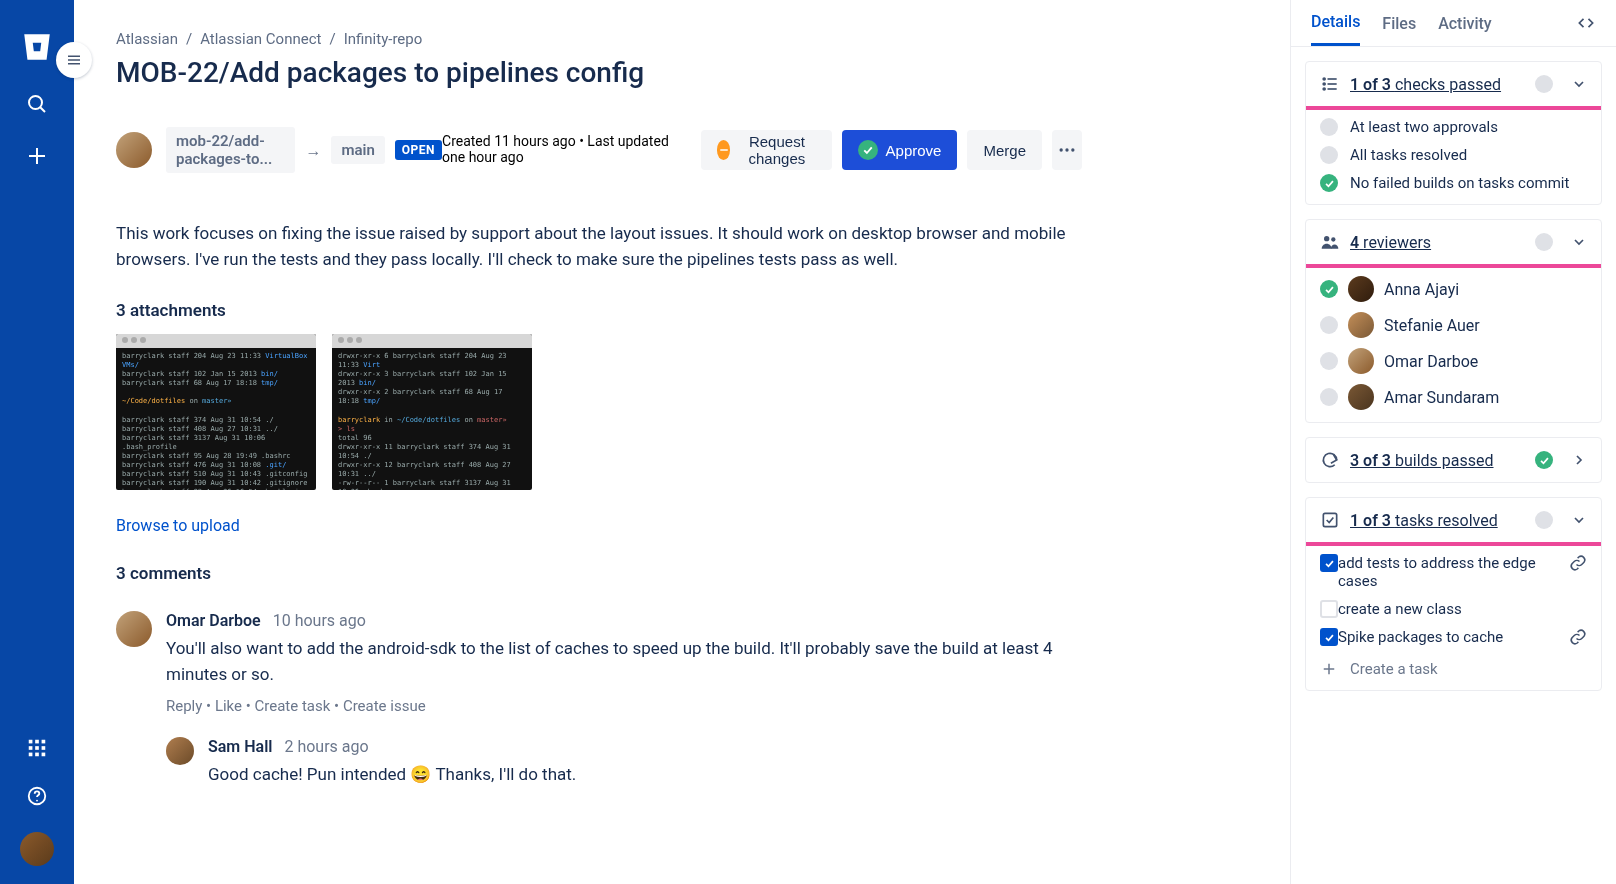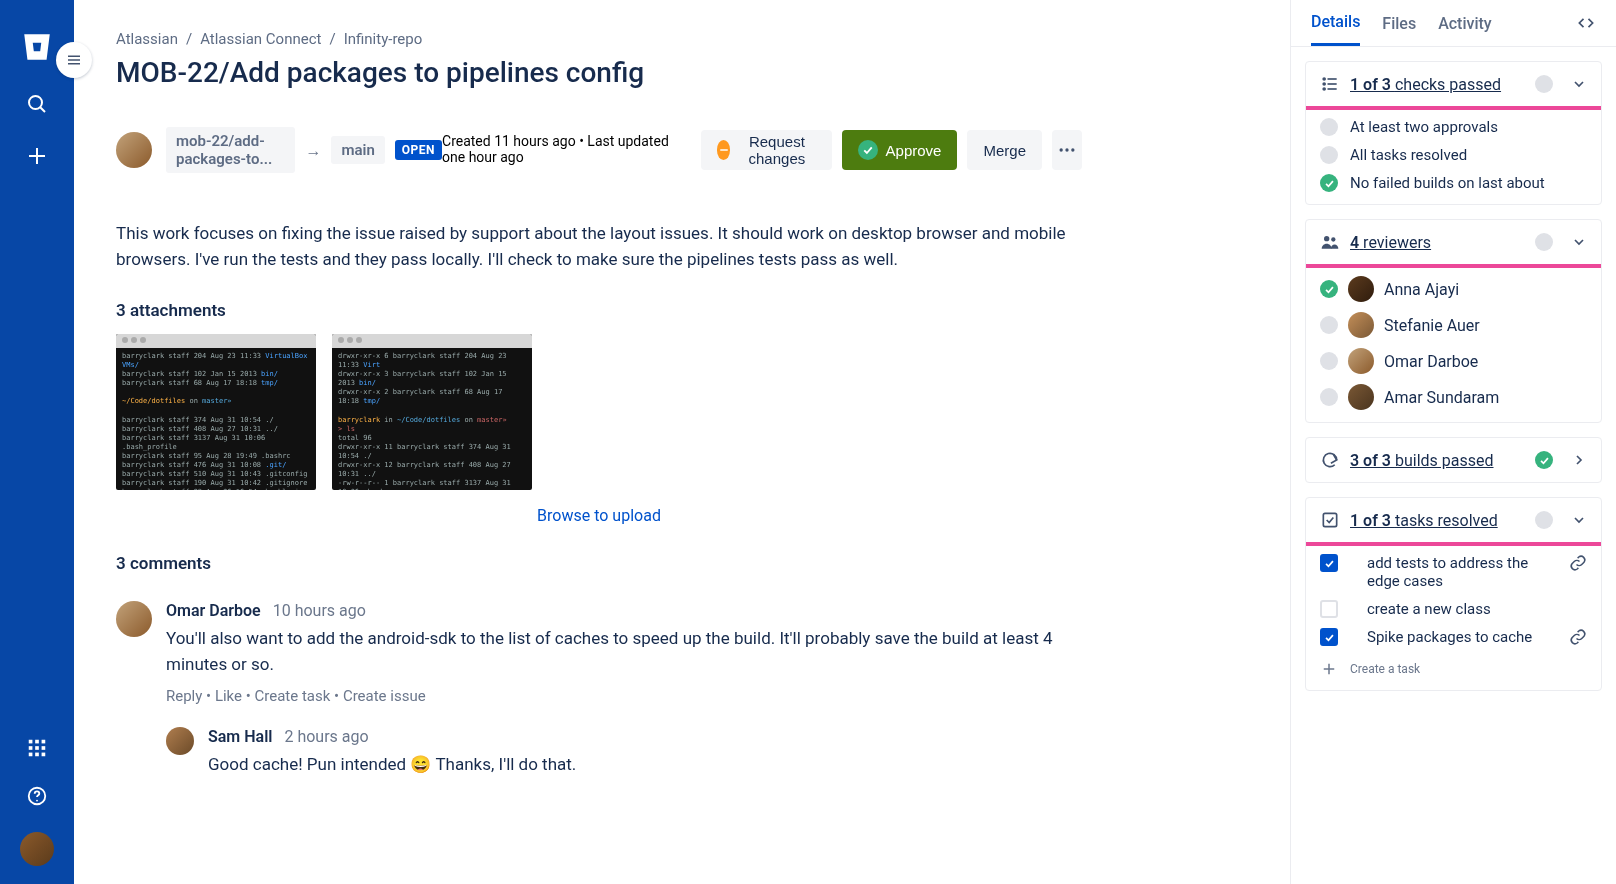--- a/index.html
+++ b/index.html
@@ -29,37 +29,37 @@
   .pr-row { display:flex; align-items:center; gap:14px; margin-top:38px; }
   .avatar { width:36px; height:36px; border-radius:50%; background:linear-gradient(135deg,#C2A27A,#8B5A2B); flex-shrink:0; }
   .avatar.sm { width:28px; height:28px; }
   .branch-pill { background:#F4F5F7; border-radius:3px; padding:5px 10px; font-size:15px; font-weight:600; color:#5E6C84; }
   .arrow { color:#6B778C; }
   .open-badge { background:#0052CC; color:#fff; font-size:12px; font-weight:700; padding:3px 7px; border-radius:3px; letter-spacing:.5px; }
   .meta-sub { font-size:14px; color:#000000; margin-top:6px; margin-left:0; }
 
   .actions { margin-left:auto; display:flex; gap:10px; align-items:center; }
   .btn { height:40px; padding:0 16px; border-radius:4px; background:#F4F5F7; color:#172B4D; font-size:15px; font-weight:500; display:flex; align-items:center; gap:8px; cursor:pointer; border:none; }
-  .btn.dark { background:#4d7c0f; color:#fff; }
+  .btn.dark { background:#1d4ed8; color:#fff; }
   .btn.icon-only { width:44px; padding:0; justify-content:center; }
   .circ { width:20px; height:20px; border-radius:50%; display:inline-flex; align-items:center; justify-content:center; }
   .circ.orange{ background:#FF991F; color:#fff; }
   .circ.green { background:#36B37E; color:#fff; }
 
   .desc { font-size:17px; line-height:1.5; color:#172B4D; margin-top:48px; }
 
   .section-h { font-size:17px; font-weight:600; margin-top:28px; }
 
   .attachments { display:flex; gap:16px; margin-top:14px; }
   .thumb { width:200px; height:156px; background:#111; border-radius:2px; position:relative; overflow:hidden; font-family:ui-monospace,Menlo,monospace; font-size:7px; color:#9aa; padding:18px 6px 6px; line-height:1.3; }
   .thumb:before { content:""; position:absolute; left:0; top:0; right:0; height:14px; background:#d7d7d7; }
   .thumb .dots { position:absolute; top:3px; left:6px; display:flex; gap:3px; }
   .thumb .dots span{ width:6px; height:6px; border-radius:50%; background:#aaa; }
   .thumb .path { color:#4aa3ff; }
-  .browse { text-align:center; margin-top:16px; }
+  .browse { text-align:left; margin-top:26px; }
   .browse a { color:#0052CC; font-size:16px; text-decoration:none; cursor:pointer; }
 
   .comments { margin-top:28px; }
   .comment { display:flex; gap:14px; margin-top:14px; }
   .comment .body { flex:1; }
   .comment .head { font-size:16px; }
   .comment .head .name { font-weight:600; }
   .comment .head .age { color:#6B778C; margin-left:8px; }
   .comment .text { font-size:17px; margin-top:6px; line-height:1.5; }
   .comment .ops { font-size:15px; color:#6B778C; margin-top:10px; }
@@ -87,25 +87,25 @@
 
   .rev-row { display:flex; align-items:center; gap:10px; font-size:16px; }
   .rev-row .dot { width:18px; height:18px; border-radius:50%; background:#DFE1E6; }
   .rev-row .dot.ok { background:#36B37E; color:#fff; display:flex; align-items:center; justify-content:center; font-size:11px; }
   .rev-row .av { width:26px; height:26px; border-radius:50%; background:#777; }
   .rev-row .av.a{background:linear-gradient(135deg,#5C3B1E,#2F1C0D);}
   .rev-row .av.b{background:linear-gradient(135deg,#C48F59,#7A5835);}
   .rev-row .av.c{background:linear-gradient(135deg,#C2A27A,#8B5A2B);}
   .rev-row .av.d{background:linear-gradient(135deg,#7A5835,#4A341E);}
 
-  .task-row { display:flex; align-items:flex-start; gap:29px; font-size:15px; }
+  .task-row { display:flex; align-items:flex-start; gap:0; font-size:15px; }
   .cb { width:18px; height:18px; border:2px solid #DFE1E6; border-radius:3px; flex-shrink:0; display:flex; align-items:center; justify-content:center; }
   .cb.on { background:#0052CC; border-color:#0052CC; color:#fff; font-size:12px; }
   .task-row .link { margin-left:auto; color:#5E6C84; }
-  .create-task { display:flex; align-items:center; gap:12px; color:#6B778C; font-size:12px; cursor:pointer; padding-top:4px; }
+  .create-task { display:flex; align-items:center; gap:12px; color:#6B778C; font-size:15px; cursor:pointer; padding-top:4px; }
 
   svg { display:block; }
 </style>
 </head>
 <body>
 
 <nav class="rail">
   <div class="rail-logo">
     <svg viewBox="0 0 32 32" width="34" height="34">
         <path fill="#fff" d="M4 4h24l-3 24H7L4 4zm8 8l1 8h6l1-8H12z"></path>
@@ -343,21 +343,21 @@
           <div class="check-row">
             <span class="dot "></span>
             <span>All tasks resolved</span>
           </div>
           <div class="check-row">
             <span class="dot ok">
               <svg viewBox="0 0 16 16" width="11" height="11" fill="none" stroke="#fff" stroke-width="2.5">
                 <polyline points="3,8.5 6.5,12 13,4.5"></polyline>
               </svg>
             </span>
-            <span>No failed builds on last about</span>
+            <span>No failed builds on tasks commit</span>
           </div>
         </div>
     </div>
 
     <div class="panel">
       <div class="panel-head">
         <svg viewBox="0 0 24 24" width="20" height="20" fill="#42526E">
             <circle cx="8" cy="8" r="3.2"></circle>
             <circle cx="16" cy="9" r="2.6"></circle>
             <path d="M2 20c0-3.3 2.7-6 6-6s6 2.7 6 6"></path>

